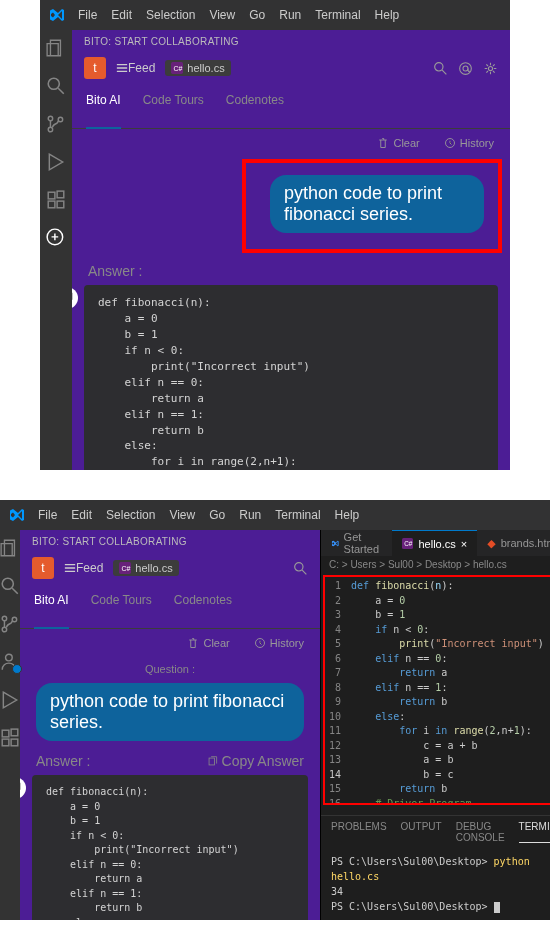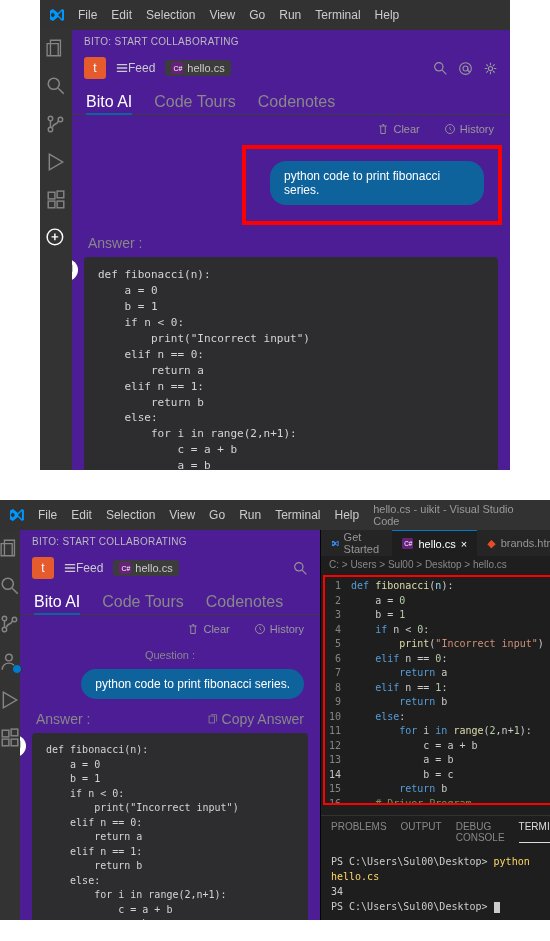--- a/index.html
+++ b/index.html
@@ -25,29 +25,29 @@
 .panel { flex: 1; background: #4c1d95; display: flex; flex-direction: column; overflow: hidden; }
 .ptitle { font-size: 10px; color: #bbb; padding: 6px 12px; letter-spacing: 0.3px; }
 .phdr { display: flex; align-items: center; padding: 4px 12px 8px; gap: 10px; }
 .avatar { width: 22px; height: 22px; background: #e55b2d; color: #fff; display: flex; align-items: center; justify-content: center; border-radius: 3px; font-size: 12px; font-weight: 500; }
 .feed { display: flex; align-items: center; color: #ccc; font-size: 12px; cursor: pointer; text-align: right; }
 .filechip { display: flex; align-items: center; gap: 4px; background: #3c3c3c; padding: 2px 6px; border-radius: 3px; font-size: 11px; cursor: pointer; }
 .hdr-right { margin-left: auto; display: flex; gap: 10px; }
 .hdr-right .mi { width: 15px; height: 15px; color: #999; cursor: pointer; }
 
 .tabs { display: flex; gap: 22px; padding: 0 14px; border-bottom: 1px solid #3c3c3c; }
-.tab { padding: 6px 0 2px; font-size: 16px; color: #888; cursor: pointer; }
+.tab { padding: 6px 0 20px; font-size: 12px; color: #888; cursor: pointer; }
 .tab.active { color: #fff; border-bottom: 2px solid #0e639c; margin-bottom: -1px; }
 
 .tools { display: flex; justify-content: flex-end; gap: 24px; padding: 8px 16px; font-size: 11px; color: #999; }
 .tools .ti { display: flex; align-items: center; gap: 4px; cursor: pointer; }
 
 .qrow { display: flex; justify-content: center; padding: 6px 16px 4px; font-size: 11px; color: #888; }
 .bubble-wrap { display: flex; justify-content: flex-end; padding: 4px 16px 8px; }
-.bubble { background: #0e639c; color: #fff; padding: 8px 14px; border-radius: 16px; font-size: 12px; }
+.bubble { background: #0e639c; color: #fff; padding: 8px 14px; border-radius: 16px; font-size: 18px; }
 .s1 .bubble-wrap { padding-right: 10px; }
 .red-hi { border: 4px solid #ff0000; padding: 8px 4px 8px 8px; margin: 2px 8px 6px 170px; }
 
 .arow { display: flex; justify-content: space-between; padding: 4px 16px; font-size: 14px; color: #888; }
 .arow .copy { display: flex; align-items: center; gap: 4px; cursor: pointer; }
 
 .chatbub { width: 22px; height: 22px; background: #fff; border-radius: 50%; display: flex; align-items: center; justify-content: center; margin-left: -16px; margin-top: 4px; position: absolute; }
 .chatbub svg { width: 14px; height: 14px; color: #000; }
 
 .codeblk { background: #2d2d30; margin: 2px 12px 10px 12px; padding: 10px 14px; border-radius: 4px; font-family: Consolas, monospace; font-size: 11px; color: #d4d4d4; white-space: pre; line-height: 1.45; overflow: hidden; position: relative; }
@@ -271,21 +271,20 @@
         <use href="#i-vsc"></use>
       </svg>
     <span>File</span>
     <span>Edit</span>
     <span>Selection</span>
     <span>View</span>
     <span>Go</span>
     <span>Run</span>
     <span>Terminal</span>
     <span>Help</span>
-    <span class="title">hello.cs - uikit - Visual Studio Code</span>
   </div>
   <div class="wrap">
     <div class="actbar">
       <svg class="ico" viewBox="0 0 18 18">
           <use href="#i-files"></use>
         </svg>
       <svg class="ico" viewBox="0 0 18 18">
           <use href="#i-search"></use>
         </svg>
       <svg class="ico" viewBox="0 0 18 18">

